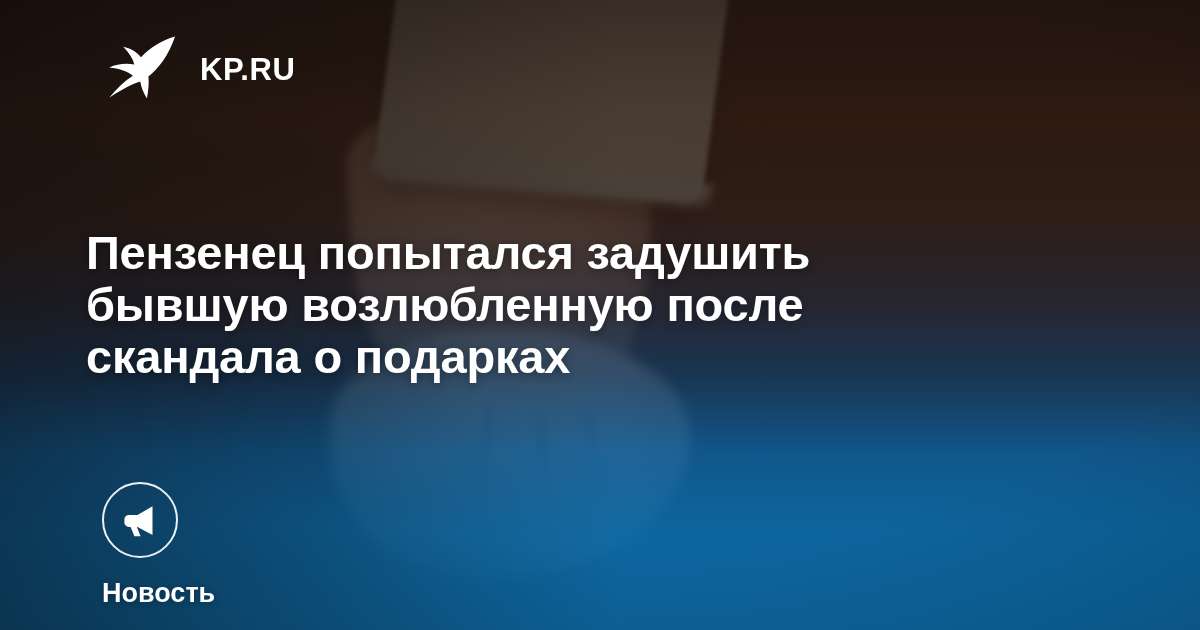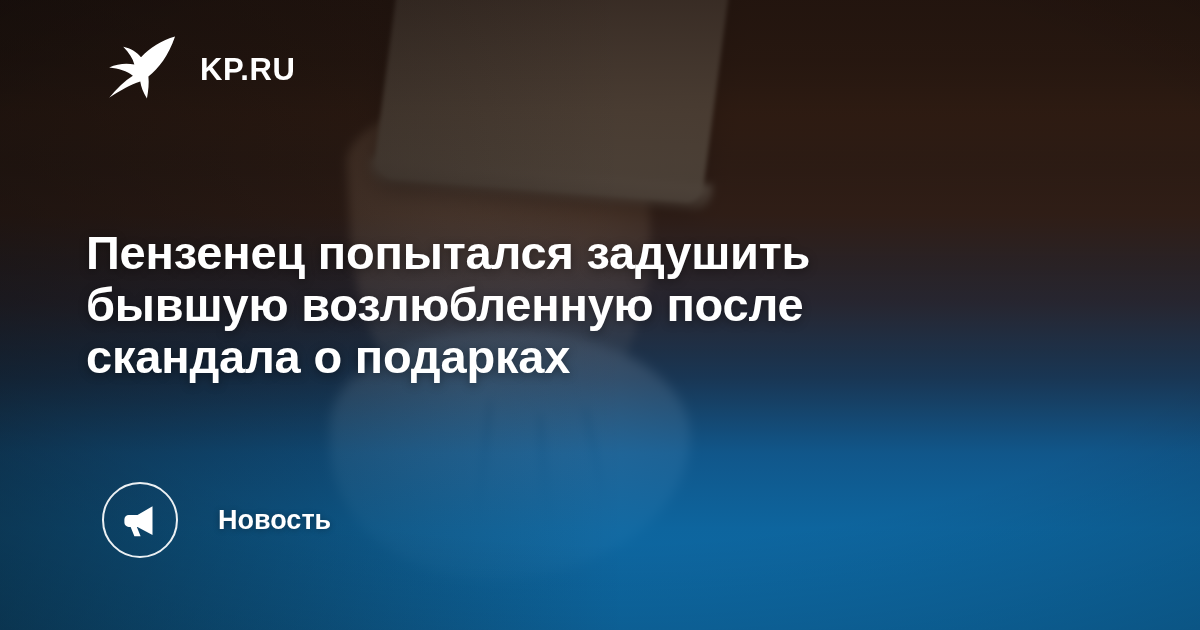--- a/index.html
+++ b/index.html
@@ -187,23 +187,23 @@
     line-height: 52px;
     letter-spacing: -.2px;
     text-shadow: 0 2px 10px rgba(0,0,0,.38);
   }
 
   .badge {
     position: absolute;
     left: 102px;
     top: 482px;
     display: flex;
-    align-items: center;
-    gap: 40px;
+    gap: 22px;
     height: 76px;
+    flex-direction: column;
   }
   .badge-circle {
     width: 76px;
     height: 76px;
     border-radius: 50%;
     border: 2px solid rgba(255,255,255,.92);
     box-sizing: border-box;
     display: flex;
     align-items: center;
     justify-content: center;

